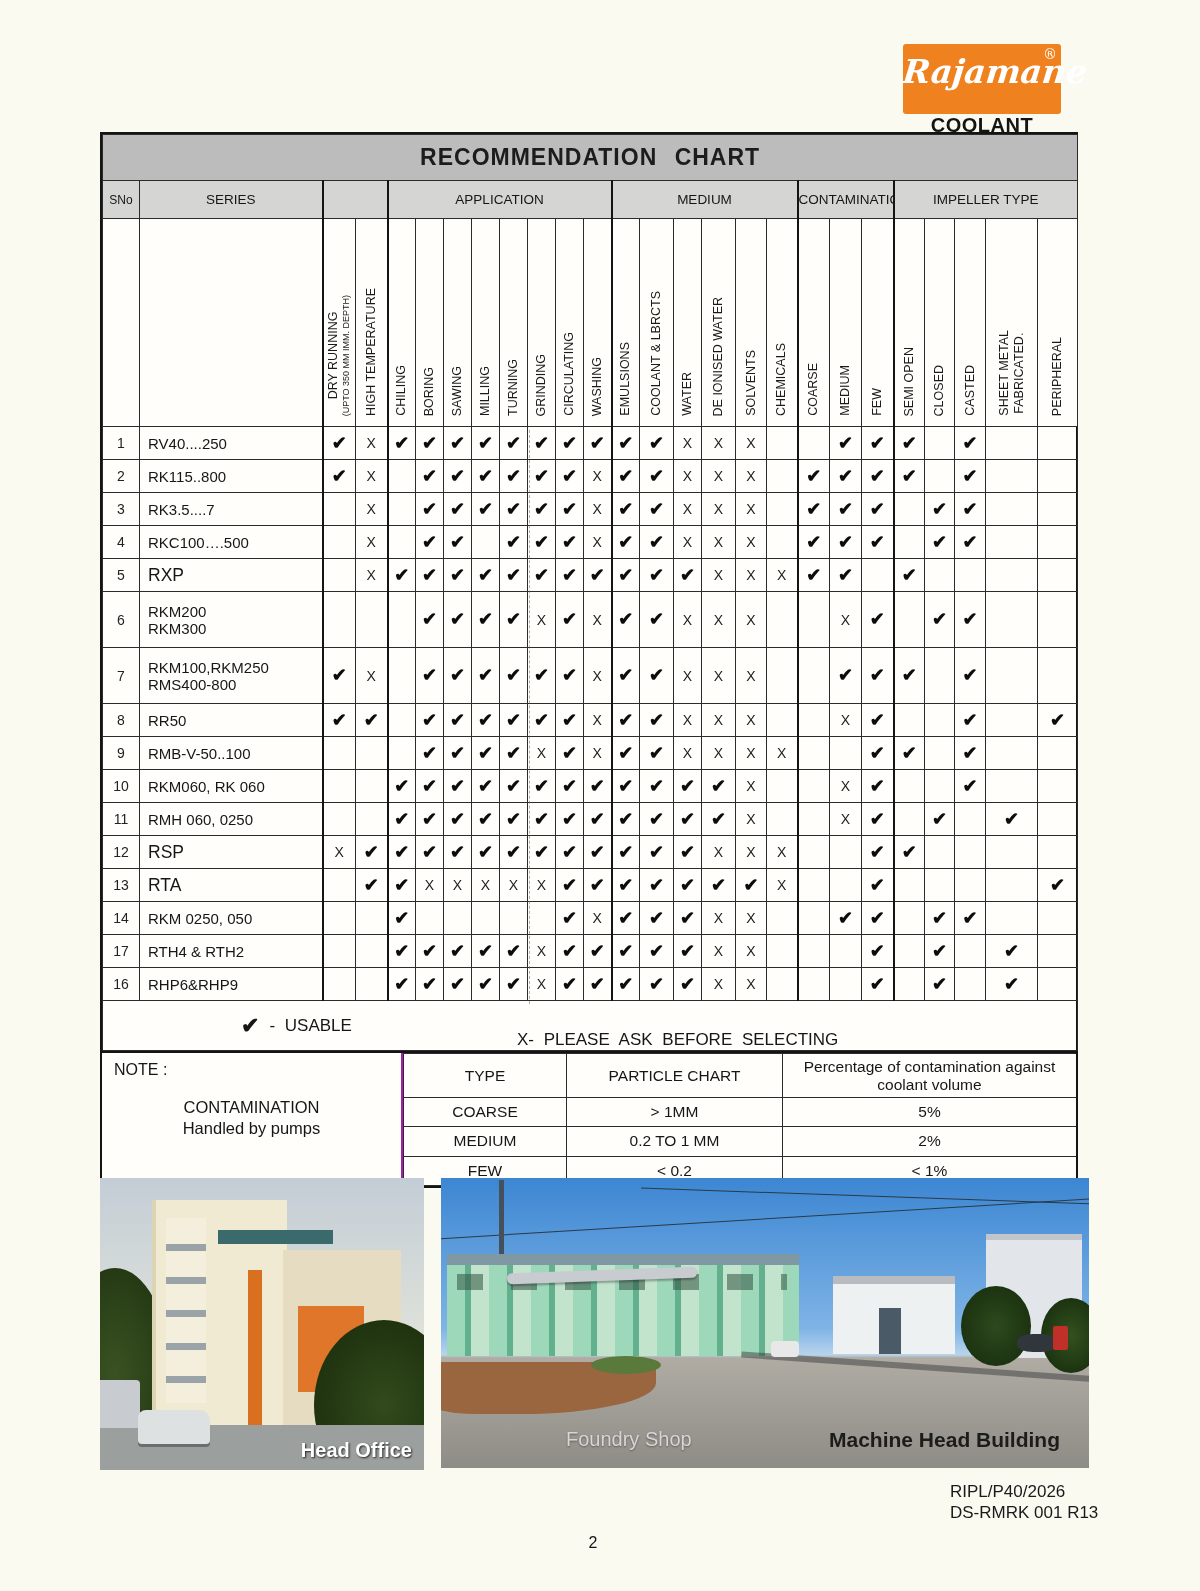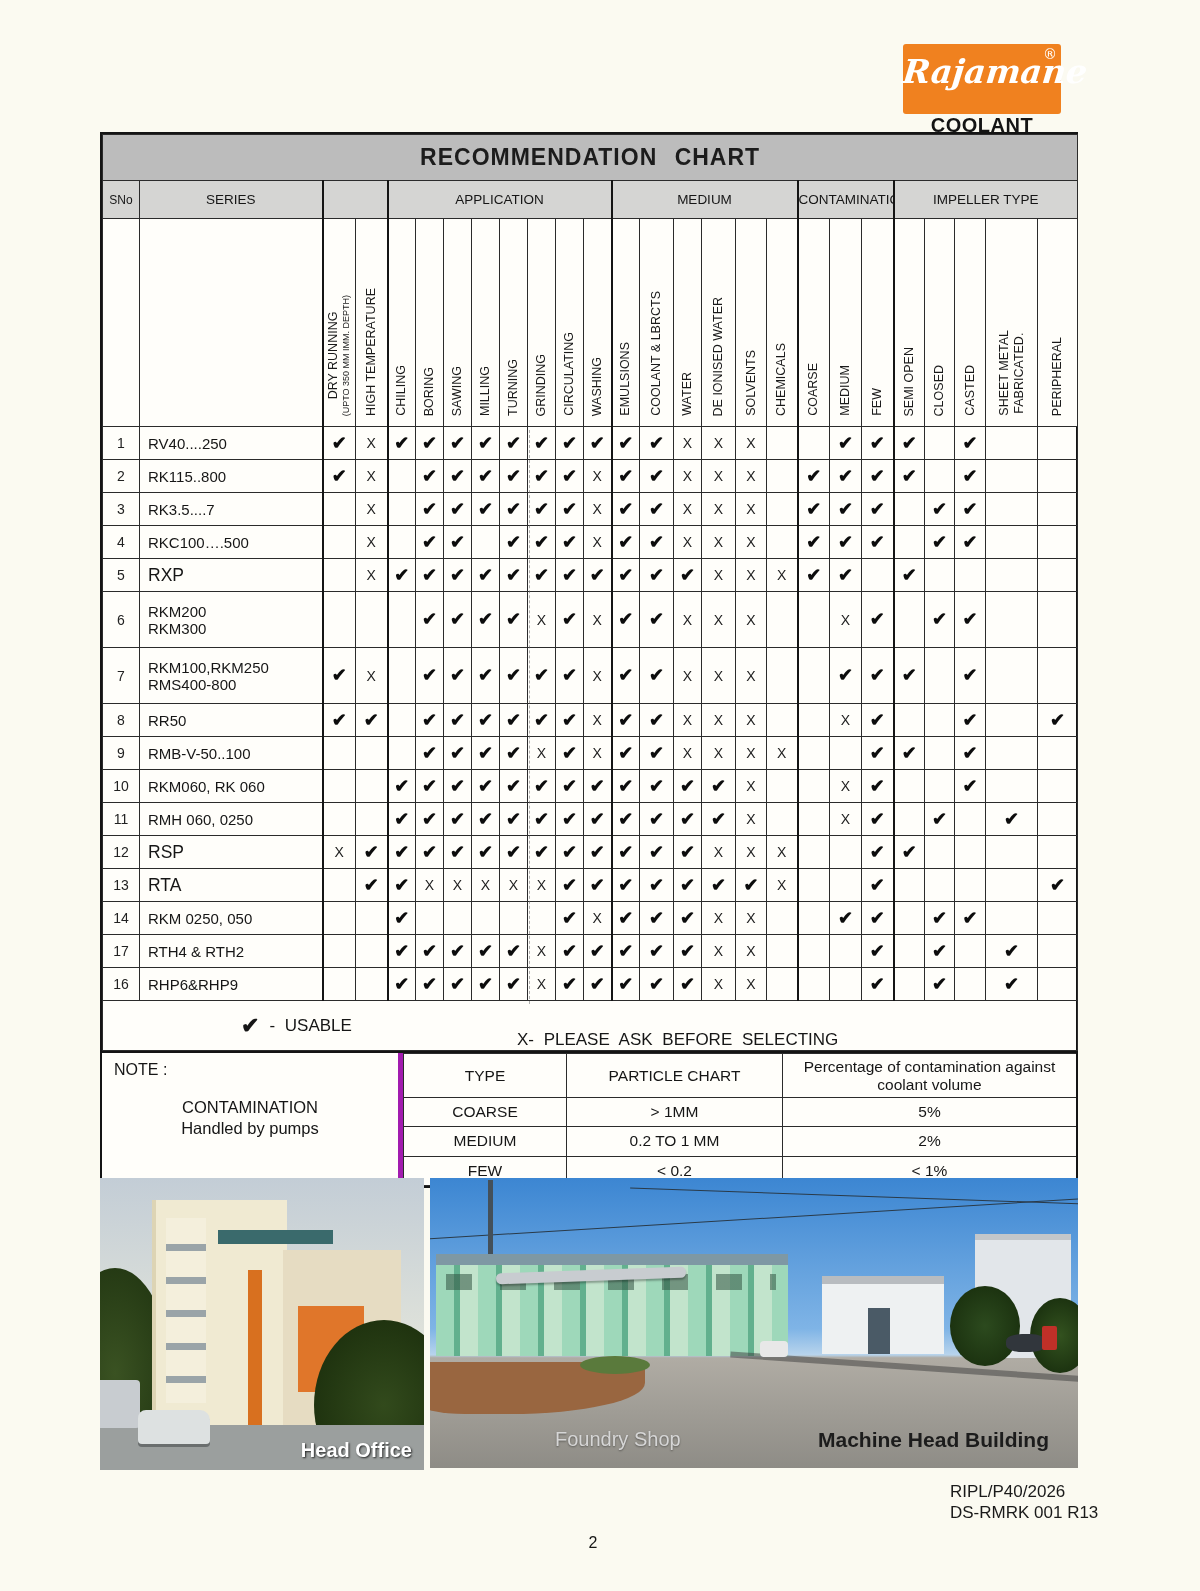--- a/index.html
+++ b/index.html
@@ -46,21 +46,21 @@
   .gs { border-left:2px solid #141414 !important; }
   #legend-cell { height:30px; }
   .legend-flex { display:flex; align-items:center; padding-left:138px; font-size:17px; word-spacing:5px; }
   .legend-flex .lgck { font-size:22px; font-weight:bold; margin-right:10px; }
   .legend-x { margin-left:165px;margin-top:29px; }
   .scan-line { position:absolute; left:427px; top:296px; height:574px; width:0;
     border-left:1px dashed rgba(110,110,110,0.55); pointer-events:none; }
 
   
   .note { display:flex; border-top:2px solid #141414; height:135px; background:#fffefa; }
-  .note-left { width:301px; border-right:5px solid #a21caf; padding:8px 12px; }
+  .note-left { width:301px; border-right:2px solid #a21caf; padding:8px 12px; }
   .note-title { font-size:16px; }
   .note-lines { text-align:center; margin-top:18px; font-size:16.5px; line-height:1.3; }
   .note-right { flex:1;border-radius:17px; }
   .note-right table { width:100%; height:100%; border-collapse:collapse; }
   .note-right th, .note-right td { border:1px solid #2b2b2b; border-right:none;
     text-align:center; font-size:15.5px; font-weight:normal; padding:2px 6px; }
   .note-right tr:first-child th { height:44px; }
   .nt-c1 { width:163px; } .nt-c2 { width:216px; }
 
   
@@ -80,21 +80,21 @@
   .pl-pillar { left:148px; top:92px; width:14px; height:200px; background:#d8701f; }
   .pl-treeR { right:-30px; bottom:-20px; width:140px; height:170px; border-radius:50%;
     background:radial-gradient(closest-side,#324a1c,#1f330f); }
   .pl-ground { left:0; bottom:0; width:100%; height:45px; background:#9b9f9e; }
   .pl-car { left:38px; bottom:26px; width:72px; height:34px; background:#dde1e1;
     border-radius:8px 10px 4px 4px; box-shadow:0 3px 0 #6a6e6e; }
   .pl-truck { left:-4px; bottom:42px; width:44px; height:48px; background:#c8ccd0; border-radius:4px; }
   .pl-caption { right:12px; bottom:8px; font-size:20px; font-weight:bold; color:#ffffff;
     text-shadow:1px 1px 2px rgba(0,0,0,0.75); }
 
-  .photo-right { left:430px; width:648px; height:290px;
+  .photo-right { left:441px; width:648px; height:290px;
     background:linear-gradient(180deg,#3c86d2 0%,#7fb4e6 52%,#b8d4ec 61%,#b0aca4 62%,#8e8c86 100%); }
   .pr-wire1 { left:-20px; top:40px; width:700px; height:0; border-top:1.5px solid #2a3a48;
     transform:rotate(-3.5deg); }
   .pr-wire2 { left:200px; top:18px; width:480px; height:0; border-top:1px solid #2a3a48;
     transform:rotate(2deg); }
   .pr-pole { left:58px; top:2px; width:5px; height:110px; background:#44505a; }
   .pr-shed { left:6px; top:76px; width:352px; height:102px;
     background:repeating-linear-gradient(90deg,#9ed8ba 0 18px,#62b08e 18px 24px,#c2e4cc 24px 42px);
     border-top:11px solid #7e98a4; }
   .pr-vents { left:16px; top:96px; width:330px; height:16px;

